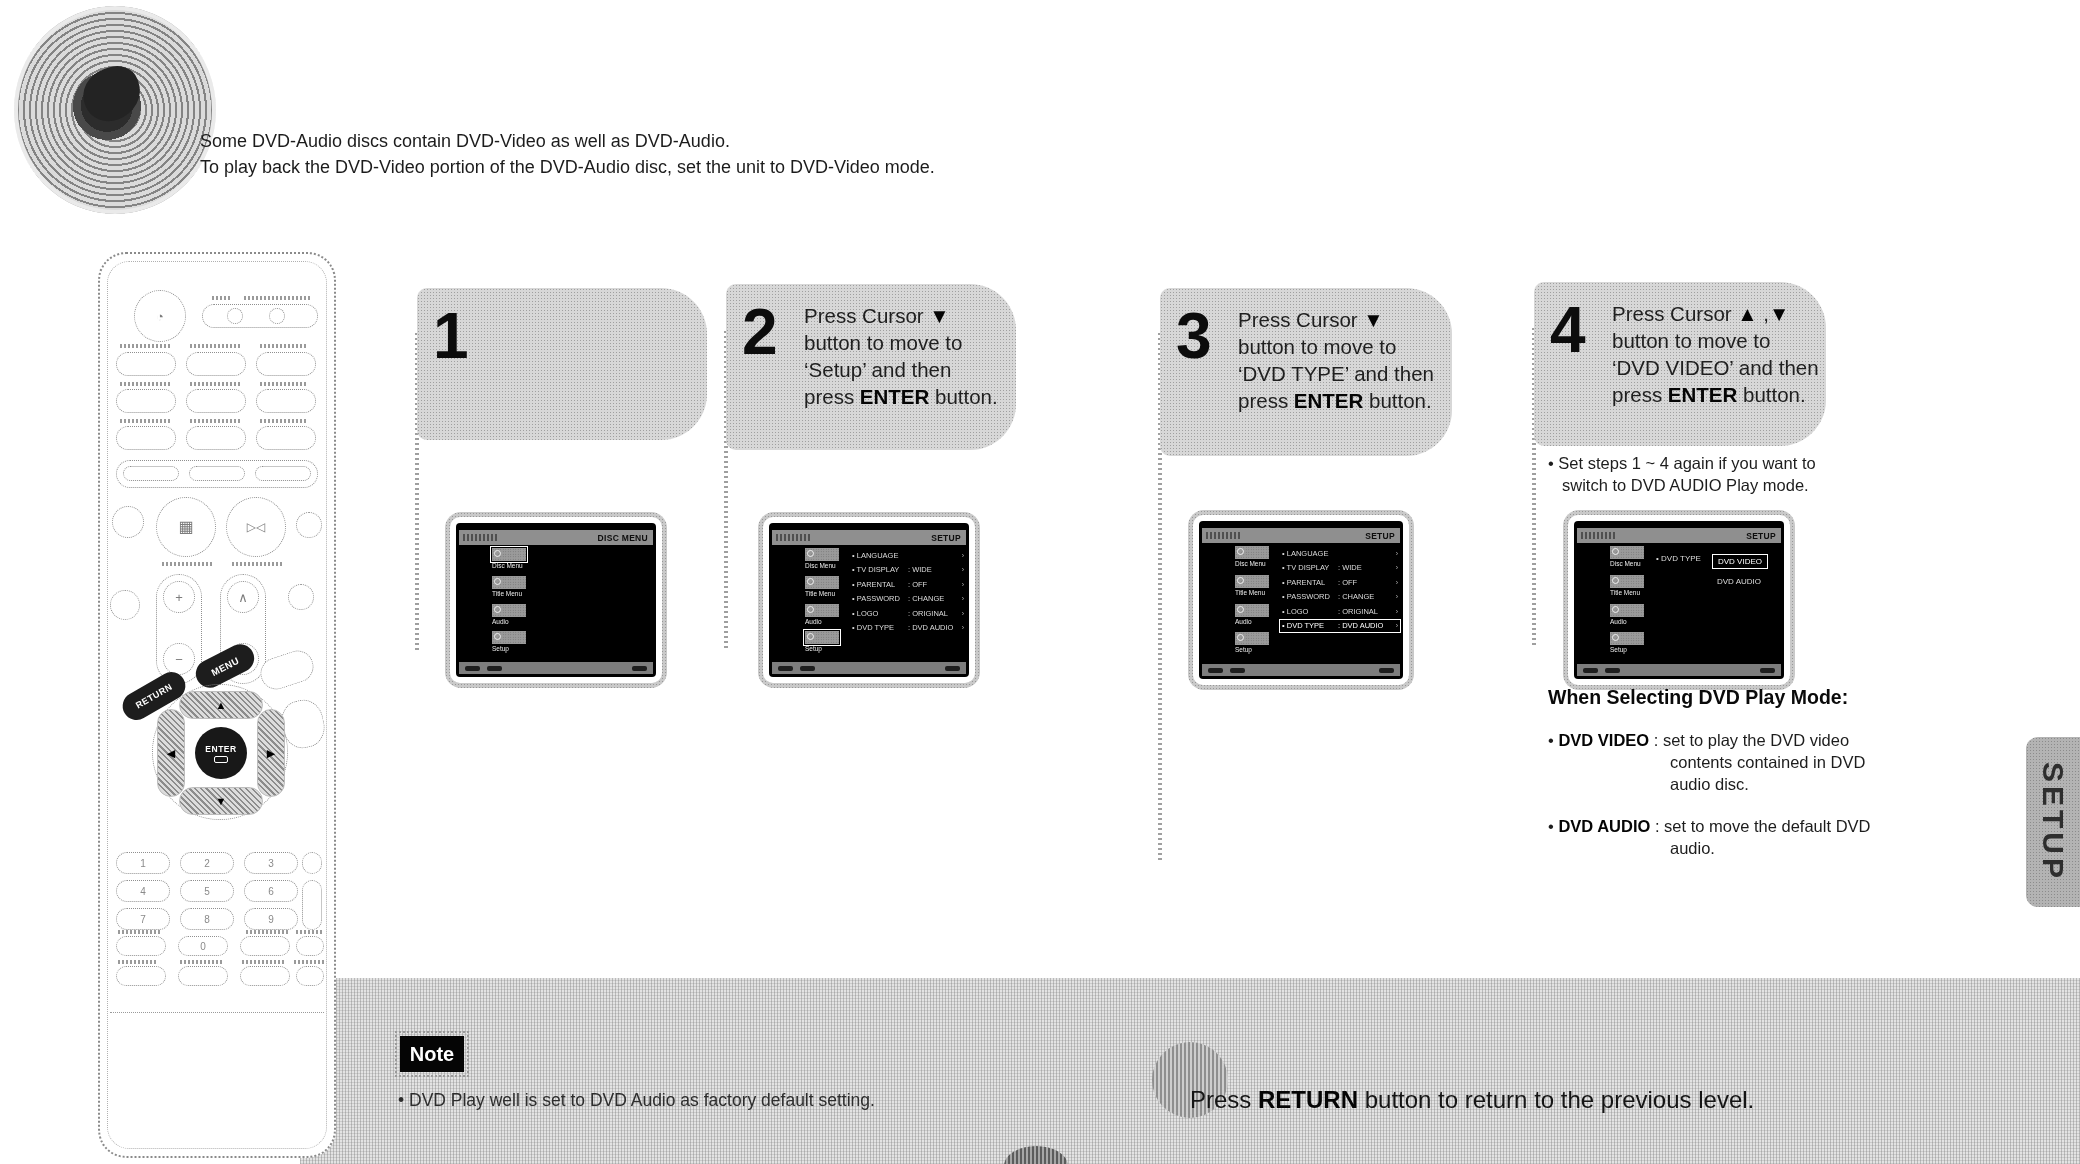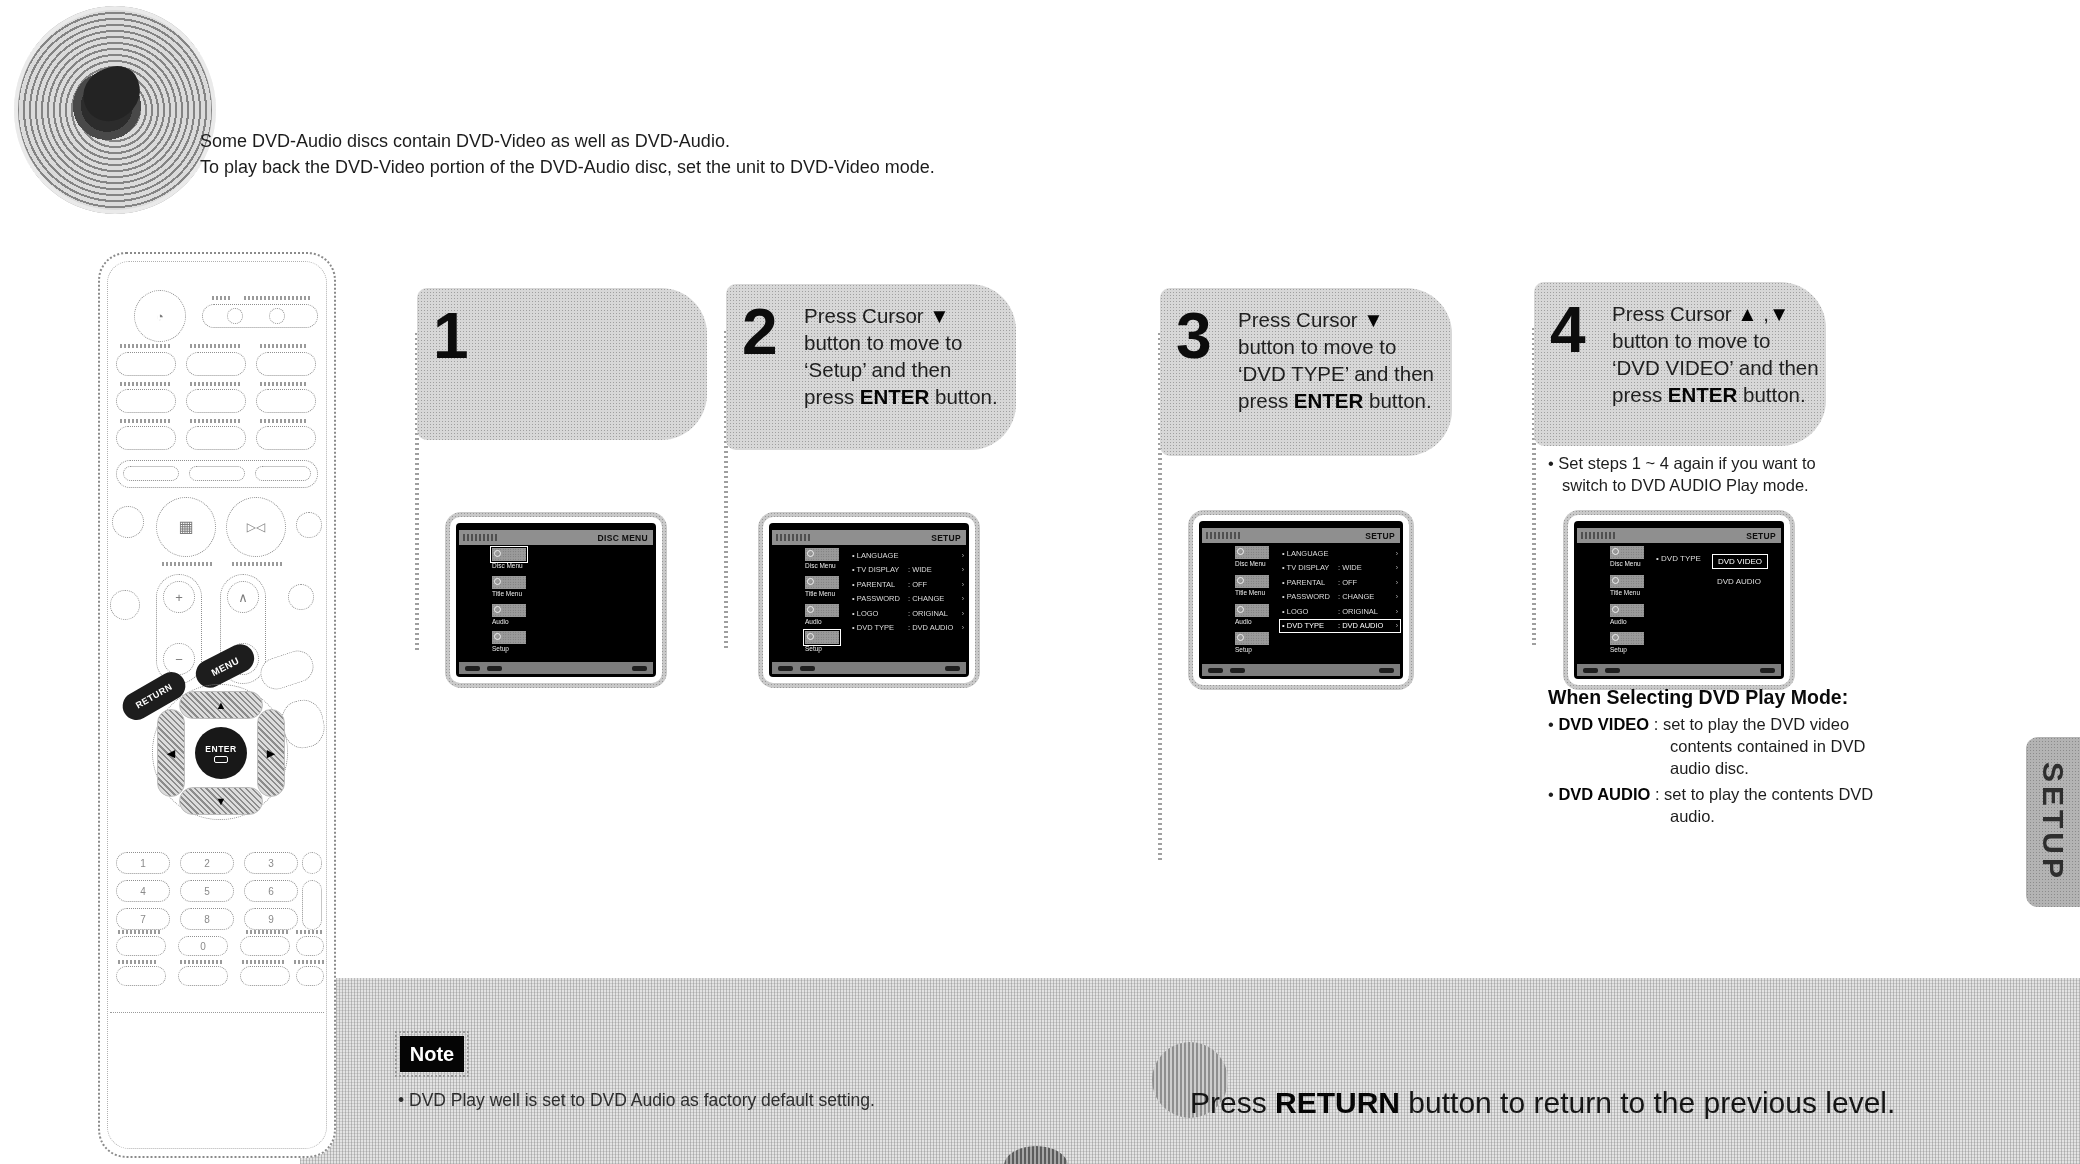--- a/index.html
+++ b/index.html
@@ -95,29 +95,29 @@
   .dt-row { display:flex; font-size:8px; padding:8px 2px 0 2px; }
   .dt-row .nm2 { width:56px; white-space:nowrap; }
   .dt-row .nm2::before { content:"• "; }
   .dt-opts { display:flex; flex-direction:column; gap:6px; }
   .dt-opt { padding:2px 5px; white-space:nowrap; }
   .dt-opt.sel { border:1px solid #fff; color:#fff; }
 
   
   .hang { padding-left:14px; text-indent:-14px; }
   .ws-head { font-size:19.5px; font-weight:bold; color:#0a0a0a; }
-  .ws-item { font-size:16.5px; line-height:22px; color:#1d1d1d; padding-left:122px; text-indent:-122px; margin-top:4px; }
+  .ws-item { font-size:16.5px; line-height:22px; color:#1d1d1d; padding-left:122px; text-indent:-122px; margin-top:20px; }
   .bullet-note { font-size:16.5px; line-height:22px; color:#1d1d1d; }
 
   
   .note-badge { background:#050505; color:#fff; font-size:20px; font-weight:bold;
     display:flex; align-items:center; justify-content:center;
     outline:2px dotted #9a9a9a; outline-offset:3px; }
   .note-text { font-size:17.5px; color:#2d2d2d; }
-  .footer-text { font-size:30px; color:#151515; }
+  .footer-text { font-size:24px; color:#151515; }
   .hcircle { border-radius:50%; background:repeating-linear-gradient(90deg,#8f8f8f 0 2px,#cecece 2px 4px); }
   .side-tab { border-radius:12px 0 0 12px; background-color:#b3b3b3;
     background-image:radial-gradient(#8b8b8b 0.8px, transparent 0.9px); background-size:3px 3px;
     display:flex; align-items:center; justify-content:center; }
   .side-tab span { writing-mode:vertical-rl; font-size:30px; font-weight:800; color:#2e2e2e; letter-spacing:4px; }
 </style>
 </head>
 <body>
 
 <div class="page">
@@ -511,21 +511,21 @@
             <i></i>
             <i style="margin-left:auto;"></i>
           </div>
       </div>
     </div>
   </div>
 
   <div class="abs" style="left:1548px; top:686px; width:330px;">
     <div class="ws-head">When Selecting DVD Play Mode:</div>
     <div class="ws-item"><span>• </span><span class="seg-b">DVD VIDEO</span><span> : set to play the DVD video contents contained in DVD audio disc.</span></div>
-    <div class="ws-item"><span>• </span><span class="seg-b">DVD AUDIO</span><span> : set to play the contents DVD audio.</span></div>
+    <div class="ws-item"><span>• </span><span class="seg-b">DVD AUDIO</span><span> : set to move the default DVD audio.</span></div>
   </div>
 
   <div class="abs side-tab" style="left:2026px; top:737px; width:54px; height:170px;">
     <span>SETUP</span>
   </div>
 
   <div class="abs note-badge" style="left:400px; top:1036px; width:64px; height:36px;">Note</div>
   <div class="abs note-text" style="left:398px; top:1090px; width:700px;">• DVD Play well is set to DVD Audio as factory default setting.</div>
 
   <div class="abs hcircle" style="left:1152px; top:1042px; width:76px; height:76px;"></div>

